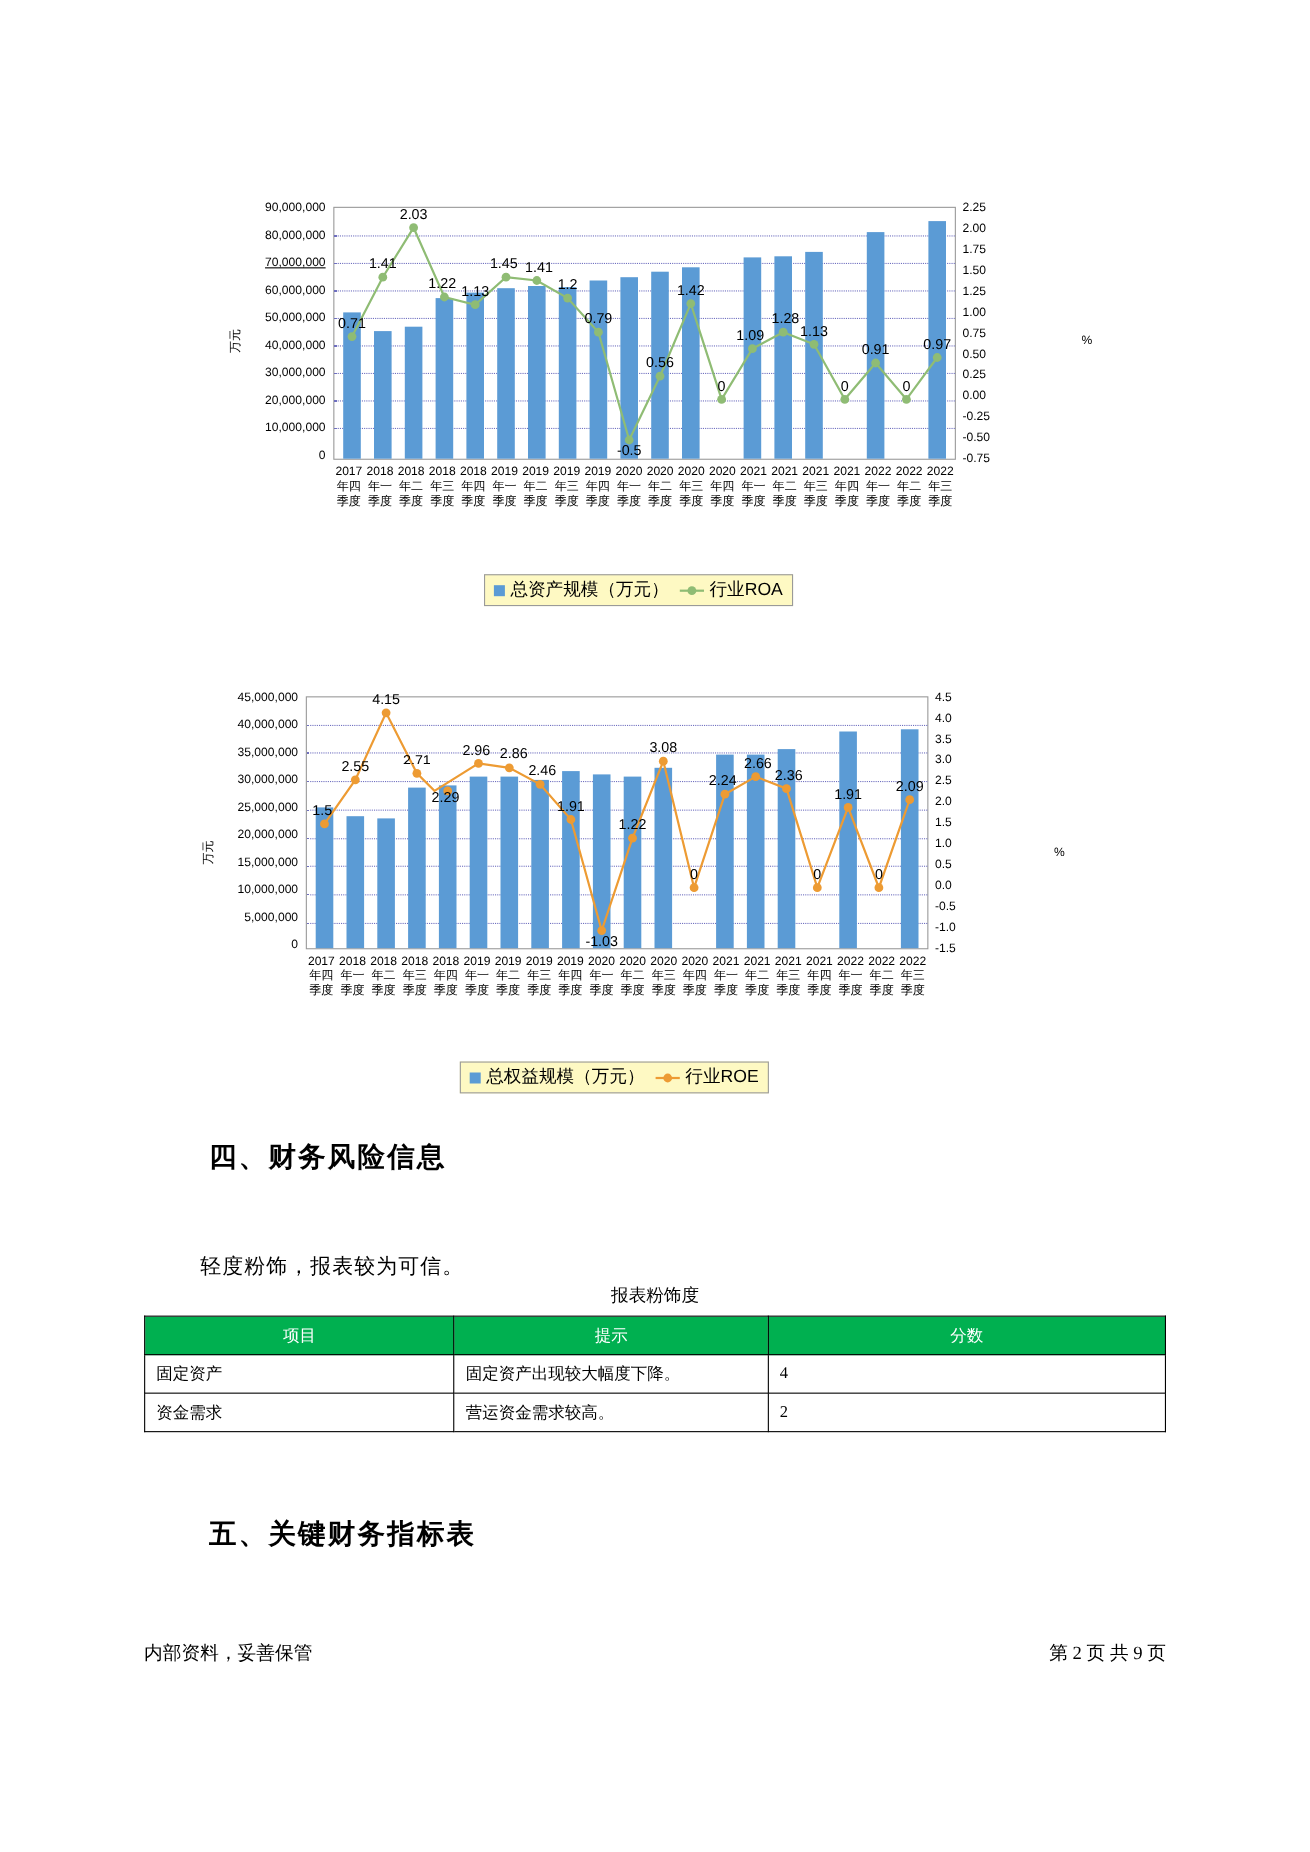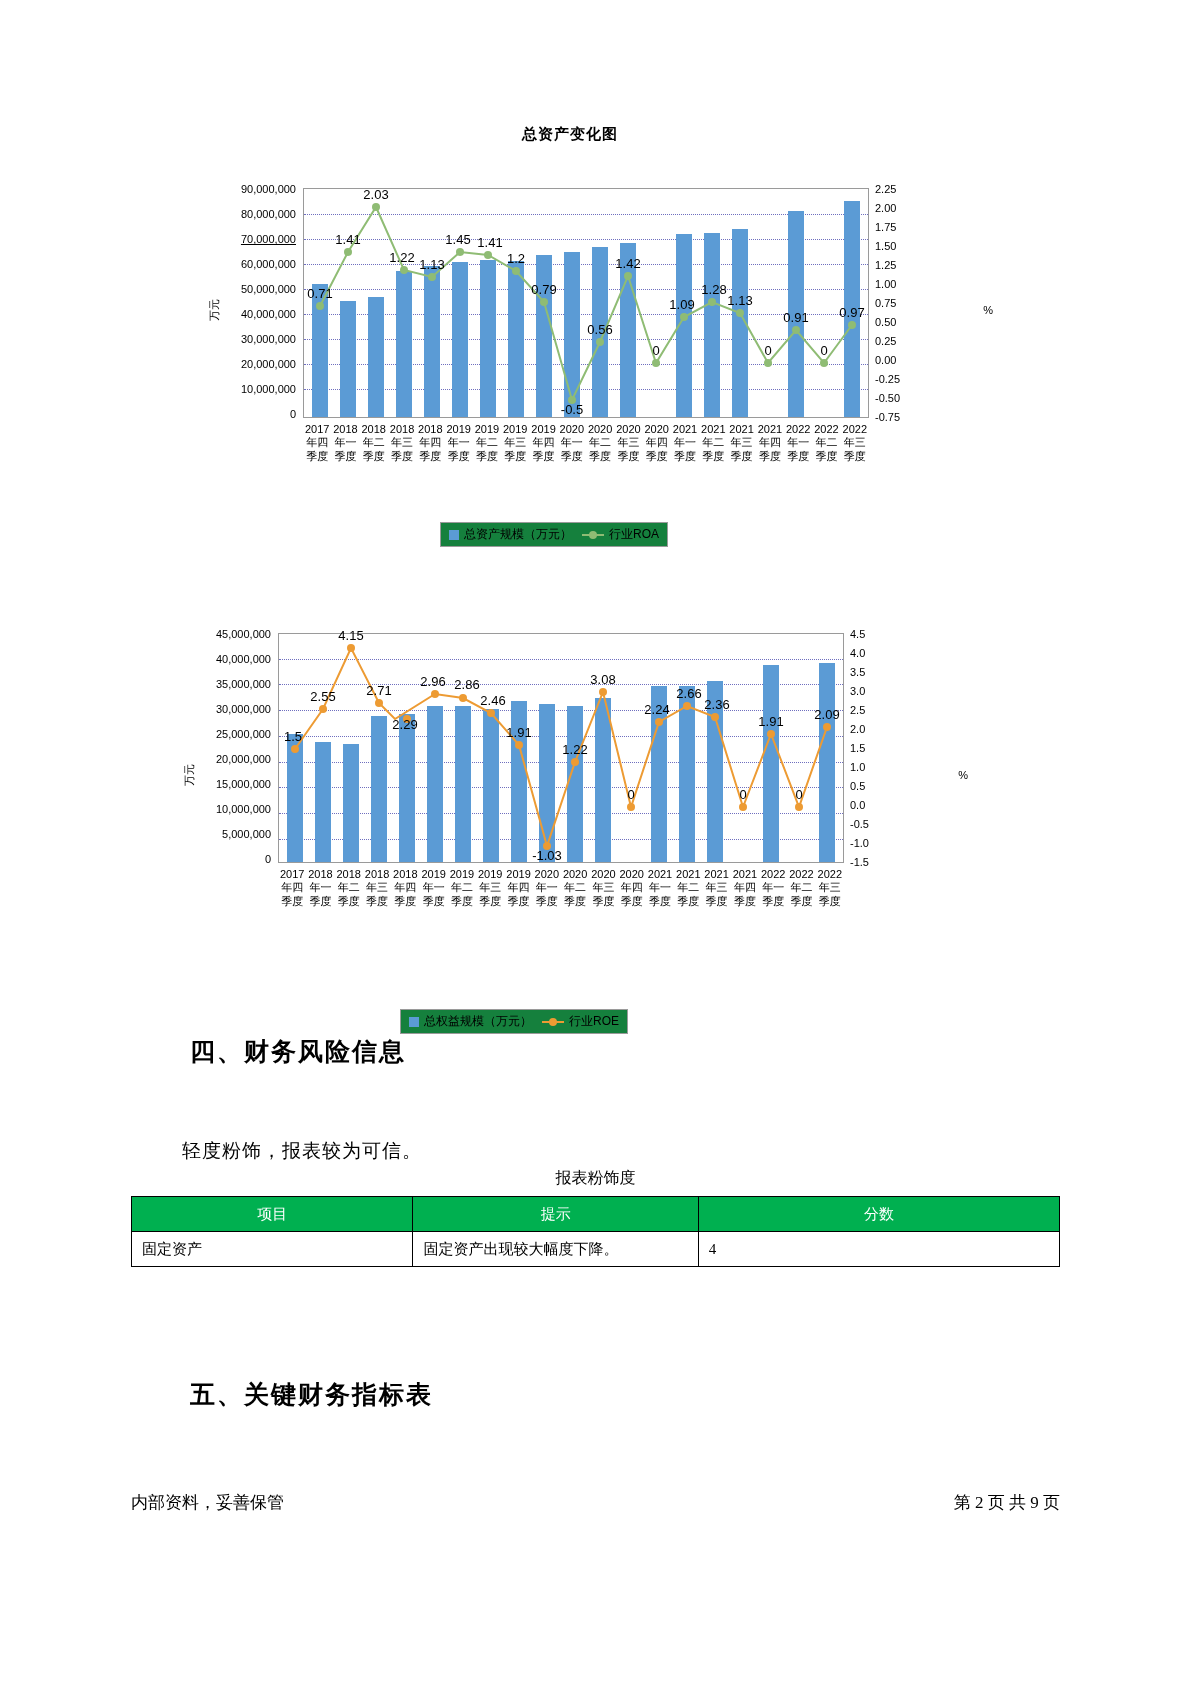--- a/index.html
+++ b/index.html
@@ -43,22 +43,22 @@
   .gridline{position:absolute;left:0;right:0;border-top:1px dotted #6f6fbf;height:0;}
   .bar{position:absolute;bottom:0;background:#5b9bd5;}
   .xlabels{position:absolute;display:flex;}
   .xlab{
     font-size:11px;font-family:"Liberation Sans",sans-serif;
     text-align:center;line-height:1.22;word-break:break-all;
     writing-mode:horizontal-tb;
   }
   .legend{
     position:absolute;display:flex;align-items:center;gap:10px;
-    border:1px solid #9a9a9a;padding:3px 8px;background:#15803d;
-    font-size:12px;font-family:"Liberation Sans",sans-serif;
+    border:1px solid #9a9a9a;padding:3px 8px;background:#fef9c3;
+    font-size:16px;font-family:"Liberation Sans",sans-serif;
   }
   .legend .item{display:flex;align-items:center;gap:5px;}
   .legend .sq{width:10px;height:10px;background:#5b9bd5;display:inline-block;}
   .legend .ln{display:inline-block;width:22px;height:2px;position:relative;}
   .legend .ln::after{
     content:"";position:absolute;left:7px;top:-3px;width:8px;height:8px;border-radius:50%;
   }
   .dlabel{
     position:absolute;font-size:13px;font-family:"Liberation Sans",sans-serif;
     transform:translate(-50%,-100%);white-space:nowrap;
@@ -87,21 +87,20 @@
   
   .footer-left{position:absolute;left:131px;bottom:170px;font-size:17px;}
   .footer-right{position:absolute;right:131px;bottom:170px;font-size:17px;}
 </style>
 </head>
 <body>
 
 <div class="page">
 
   <div class="chart-block" style="left:175px; top:125px; width:840px; height:425px;">
-    <div class="chart-title" style="width:700px;margin-left:45px;">总资产变化图</div>
 
     <div class="plot-wrap" style="position:absolute;left:0;top:35px;width:840px;height:390px;">
       <div class="axis-label-left" style="left:28px;top:150px;">万元</div>
       <div class="axis-label-right" style="right:22px;top:150px;">%</div>
 
       <div class="ytick" style="left:46px;top:23px;width:75px;">90,000,000</div>
       <div class="ytick" style="left:46px;top:48px;width:75px;">80,000,000</div>
       <div class="ytick" style="left:46px;top:73px;width:75px;text-decoration:underline;">70,000,000</div>
       <div class="ytick" style="left:46px;top:98px;width:75px;">60,000,000</div>
       <div class="ytick" style="left:46px;top:123px;width:75px;">50,000,000</div>
@@ -362,21 +361,21 @@
         <div class="xlab" style="width:28.3px;">2020年四季度</div>
         <div class="xlab" style="width:28.3px;">2021年一季度</div>
         <div class="xlab" style="width:28.3px;">2021年二季度</div>
         <div class="xlab" style="width:28.3px;">2021年三季度</div>
         <div class="xlab" style="width:28.3px;">2021年四季度</div>
         <div class="xlab" style="width:28.3px;">2022年一季度</div>
         <div class="xlab" style="width:28.3px;">2022年二季度</div>
         <div class="xlab" style="width:28.3px;">2022年三季度</div>
       </div>
 
-      <div class="legend" style="left:250px;top:340px;margin-top:44px;">
+      <div class="legend" style="left:268px;top:340px;">
         <span class="item">
           <span class="sq"></span>
           <span>总权益规模（万元）</span>
         </span>
         <span class="item">
           <span class="ln" style="background:#ed9b33;">
             <span style="position:absolute;left:7px;top:-3px;width:8px;height:8px;border-radius:50%;background:#ed9b33;display:block;"></span>
           </span>
           <span>行业ROE</span>
         </span>
@@ -397,20 +396,25 @@
         <th style="width:283px;">提示</th>
         <th style="width:366px;">分数</th>
       </tr>
     </thead>
     <tbody>
       <tr>
         <td>固定资产</td>
         <td>固定资产出现较大幅度下降。</td>
         <td>4</td>
       </tr>
+      <tr>
+        <td>资金需求</td>
+        <td>营运资金需求较高。</td>
+        <td>2</td>
+      </tr>
     </tbody>
   </table>
 
   <div class="h-sec" style="left:190px;top:1378px;">五、关键财务指标表</div>
 
   <div class="footer-left">内部资料，妥善保管</div>
   <div class="footer-right">第 2 页  共 9 页</div>
 
 </div>
 

